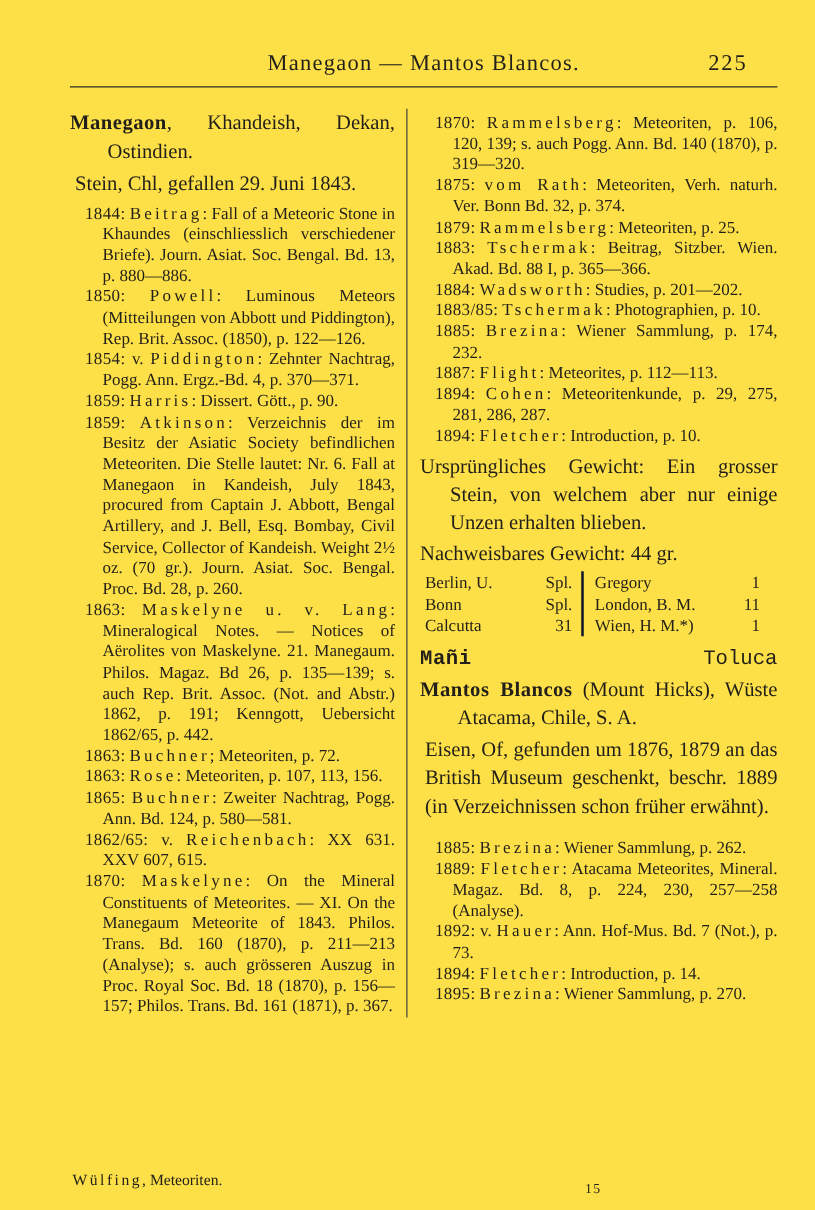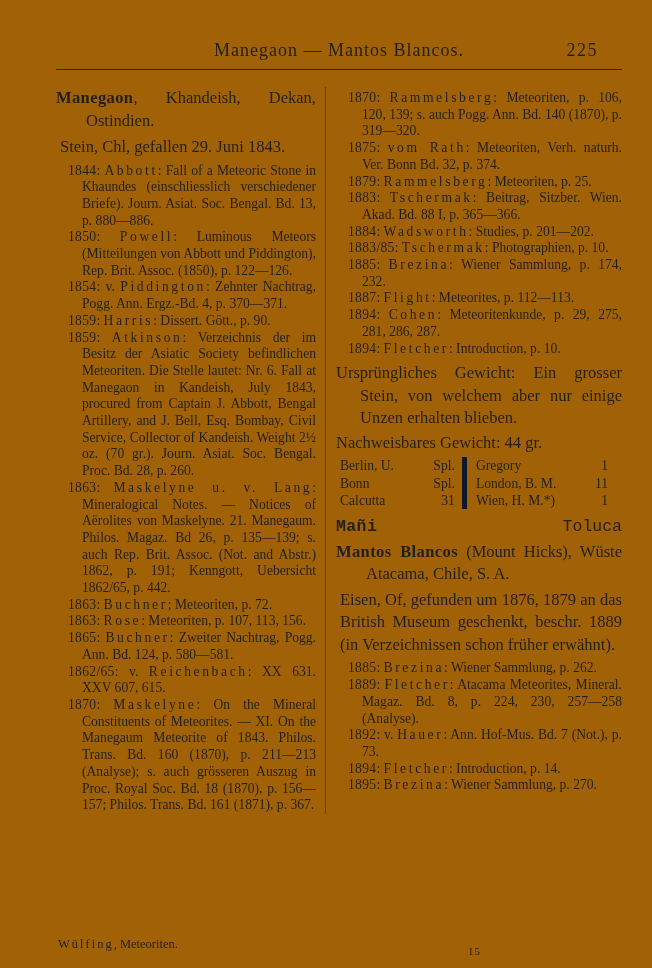--- a/index.html
+++ b/index.html
@@ -1,18 +1,18 @@
 <!DOCTYPE html>
 <html><head>
 <meta charset="utf-8">
 <style>
   html, body { margin: 0; padding: 0; background: #e8e6e0; }
   .page {
     width: 652px; height: 968px;
-    background: #a16207;
+    background: #fde047;
     color: #221f1a;
     font-family: "Liberation Serif", "DejaVu Serif", serif;
     position: relative;
     box-sizing: border-box;
     padding: 40px 30px 0 56px;
     overflow: hidden;
   }
 
   
   .page-header { position: relative; height: 24px; }
@@ -37,29 +37,29 @@
   .ref-year { letter-spacing: 0.3px; }
   .ref-author { letter-spacing: 2.6px; }
 
   
   .lead { font-size: 16.5px; line-height: 22.5px; }
   .weight-par { margin: 5px 0 0 0; padding-left: 24px; text-indent: -24px; text-align: justify; }
   .weight-line { margin: 2px 0 3px 0; }
 
   
   .dist-table { display: flex; font-size: 13.6px; line-height: 17.4px; margin: 2px 0 5px 4px; }
-  .dist-left  { flex: 0 0 45%; border-right: 5px solid #0f172a; padding-right: 7px; box-sizing: border-box; }
+  .dist-left  { flex: 0 0 45%; border-right: 2px solid #0f172a; padding-right: 7px; box-sizing: border-box; }
   .dist-right { flex: 1; padding-left: 9px; padding-right: 14px; }
   .dist-row { display: flex; justify-content: space-between; }
 
   
   .cross-ref { display: flex; justify-content: space-between; font-size: 16.5px; line-height: 22.5px; margin: 7px 0 2px 0; font-family: Liberation Mono, monospace; }
   .cross-ref b { letter-spacing: 0.4px; }
 
-  .class-line2 { margin: 3px 0 4px 4px; }
+  .class-line2 { margin: 3px 0 14px 4px; }
 
   
   .footer-signature { position: absolute; left: 58px; bottom: 16px; font-size: 12.5px; }
   .sig-author { letter-spacing: 2px; }
   .sheet-number { position: absolute; left: 468px; bottom: 11px; font-size: 11px; letter-spacing: 1px; }
 </style>
 </head>
 <body>
 
 <div class="page">
@@ -71,21 +71,21 @@
   <hr class="header-rule">
 
   <div class="columns">
 
     <div class="col-left">
       <p class="entry-head"><b>Manegaon</b><span>, Khandeish, Dekan, Ostindien.</span></p>
       <p class="class-line">Stein, Chl, gefallen 29. Juni 1843.</p>
 
       <div class="refs">
 
-          <p class="ref"><span class="ref-year">1844</span><span>:</span> <span class="ref-prefix"></span><span class="ref-author">Abbott</span><span>:</span> <span class="ref-text">Fall of a Meteoric Stone in Khaundes (einschliesslich verschiedener Briefe). Journ. Asiat. Soc. Bengal. Bd. 13, p. 880—886.</span></p>
+          <p class="ref"><span class="ref-year">1844</span><span>:</span> <span class="ref-prefix"></span><span class="ref-author">Beitrag</span><span>:</span> <span class="ref-text">Fall of a Meteoric Stone in Khaundes (einschliesslich verschiedener Briefe). Journ. Asiat. Soc. Bengal. Bd. 13, p. 880—886.</span></p>
 
           <p class="ref"><span class="ref-year">1850</span><span>:</span> <span class="ref-prefix"></span><span class="ref-author">Powell</span><span>:</span> <span class="ref-text">Luminous Meteors (Mitteilungen von Abbott und Piddington), Rep. Brit. Assoc. (1850), p. 122—126.</span></p>
 
           <p class="ref"><span class="ref-year">1854</span><span>:</span> <span class="ref-prefix">v. </span><span class="ref-author">Piddington</span><span>:</span> <span class="ref-text">Zehnter Nachtrag, Pogg. Ann. Ergz.-Bd. 4, p. 370—371.</span></p>
 
           <p class="ref"><span class="ref-year">1859</span><span>:</span> <span class="ref-prefix"></span><span class="ref-author">Harris</span><span>:</span> <span class="ref-text">Dissert. Gött., p. 90.</span></p>
 
           <p class="ref"><span class="ref-year">1859</span><span>:</span> <span class="ref-prefix"></span><span class="ref-author">Atkinson</span><span>:</span> <span class="ref-text">Verzeichnis der im Besitz der Asiatic Society befindlichen Meteoriten. Die Stelle lautet: Nr. 6. Fall at Manegaon in Kandeish, July 1843, procured from Captain J. Abbott, Bengal Artillery, and J. Bell, Esq. Bombay, Civil Service, Collector of Kandeish. Weight 2½ oz. (70 gr.). Journ. Asiat. Soc. Bengal. Proc. Bd. 28, p. 260.</span></p>
 
           <p class="ref"><span class="ref-year">1863</span><span>:</span> <span class="ref-prefix"></span><span class="ref-author">Maskelyne u. v. Lang</span><span>:</span> <span class="ref-text">Mineralogical Notes. — Notices of Aërolites von Maskelyne. 21. Manegaum. Philos. Magaz. Bd 26, p. 135—139; s. auch Rep. Brit. Assoc. (Not. and Abstr.) 1862, p. 191; Kenngott, Uebersicht 1862/65, p. 442.</span></p>

